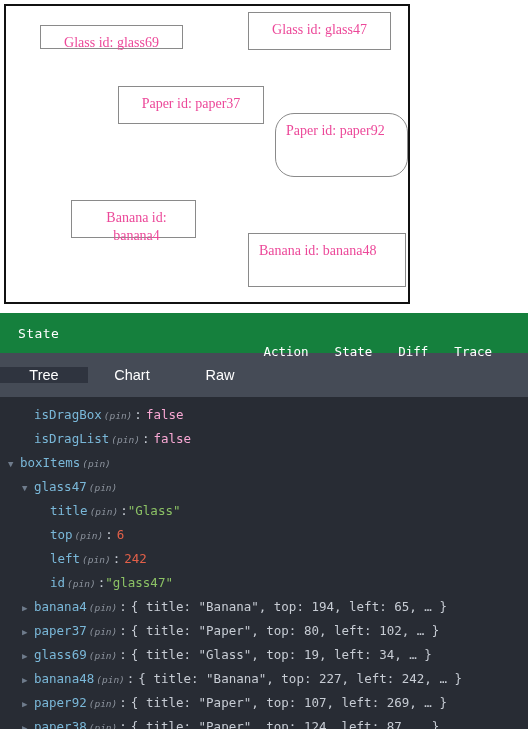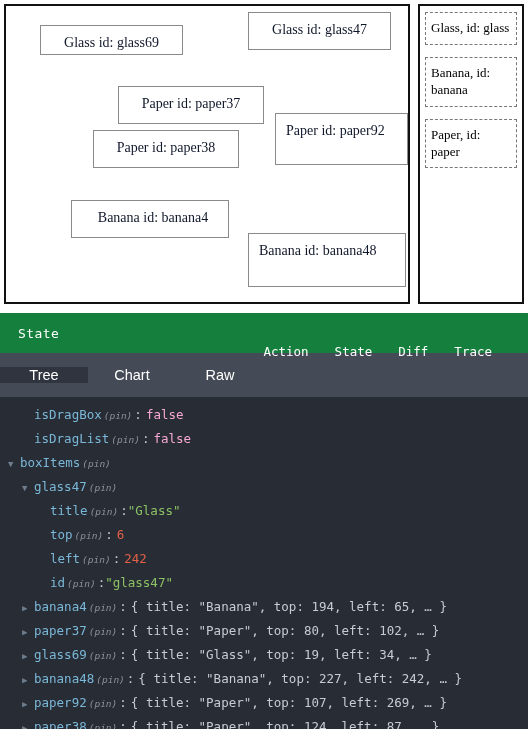--- a/index.html
+++ b/index.html
@@ -36,21 +36,21 @@
     overflow: hidden;
   }
 
   .drag-box {
     position: absolute;
     border: 1px solid #8a8a8a;
     background: #ffffff;
     box-sizing: border-box;
     font-family: "Liberation Serif", serif;
     font-size: 14px;
-    color: #0f172a;
+    color: #ec4899;
     line-height: 1.25;
     padding: 8px 10px;
     cursor: move;
     -webkit-user-select: none;
     user-select: none;
   }
   .drag-box.centered {
     text-align: center;
   }
   .drag-box.wrapped {
@@ -204,34 +204,28 @@
   .k-str { color: #8cc265; }
   .k-punct { color: #c7ccd4; }
   .preview { padding-left: 4px; }
 </style>
 </head>
 <body>
 
 <div id="app-area">
 
   <div id="drag-canvas">
-      <div class="drag-box centered" style="left: 34px; top: 19px; width: 143px; height: 30px;">Glass id: glass69</div>
+      <div class="drag-box centered" style="left: 34px; top: 19px; width: 143px; height: 24px;">Glass id: glass69</div>
       <div class="drag-box centered" style="left: 242px; top: 6px; width: 143px; height: 38px;">Glass id: glass47</div>
       <div class="drag-box centered" style="left: 112px; top: 80px; width: 146px; height: 38px;">Paper id: paper37</div>
-      <div class="drag-box centered" style="left: 87px; top: 124px; width: 146px; height: 38px;">Paper id: paper38</div>
-      <div class="drag-box wrapped" style="left: 269px; top: 107px; width: 133px; height: 52px;">Paper id: paper92</div>
-      <div class="drag-box centered" style="left: 65px; top: 194px; width: 158px; height: 38px; padding-left: 16px;">Banana id: banana4</div>
+      <div class="drag-box wrapped" style="left: 269px; top: 107px; width: 133px; height: 64px; border-radius: 19px;">Paper id: paper92</div>
+      <div class="drag-box centered" style="left: 65px; top: 194px; width: 125px; height: 38px; padding-left: 16px;">Banana id: banana4</div>
       <div class="drag-box wrapped" style="left: 242px; top: 227px; width: 158px; height: 54px;">Banana id: banana48</div>
     </div>
 
-  <div id="list-panel">
-      <div class="list-item">Glass, id: glass</div>
-      <div class="list-item">Banana, id: banana</div>
-      <div class="list-item">Paper, id: paper</div>
-    </div>
 
 </div>
 
 <div id="devtools">
 
   <div id="devtools-topbar">
     <span id="devtools-title">State</span>
     <div id="monitor-tabs">
         <div class="monitor-tab">Action</div>
         <div class="monitor-tab active">State</div>

